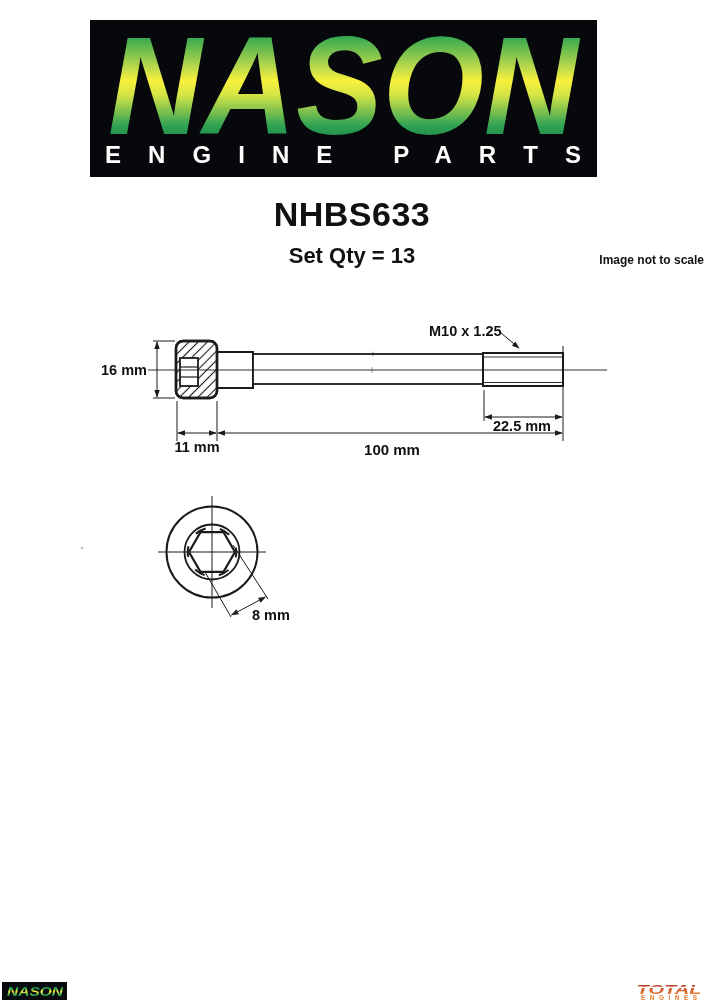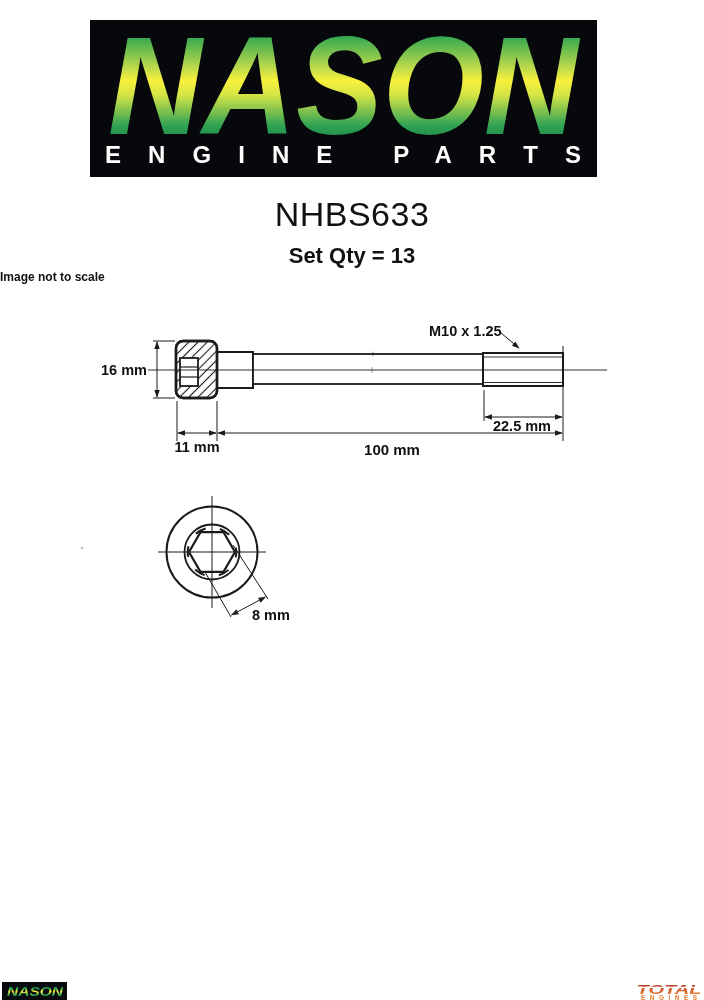--- a/index.html
+++ b/index.html
@@ -2,23 +2,23 @@
 <html><head>
 <meta charset="utf-8">
 <style>
   html,body{margin:0;padding:0;}
   body{
     width:704px;height:1000px;position:relative;background:#ffffff;
     font-family:"Liberation Sans", sans-serif;color:#111;overflow:hidden;
   }
   .abs{position:absolute;}
   #logo-box{left:90px;top:20px;width:507px;height:157px;}
-  #part-number{left:0;top:197px;width:704px;text-align:center;font-size:34px;font-weight:normal;line-height:34px;letter-spacing:.5px;}
+  #part-number{left:0;top:197px;width:704px;text-align:center;font-size:34px;font-weight:bold;line-height:34px;letter-spacing:.5px;}
   #set-qty{left:0;top:245px;width:704px;text-align:center;font-size:22px;font-weight:bold;line-height:22px;}
-  #scale-note{left:0;top:271px;width:704px;text-align:left;font-size:12px;font-weight:bold;line-height:12px;}
+  #scale-note{left:0;top:254px;width:704px;text-align:right;font-size:12px;font-weight:bold;line-height:12px;}
   #drawing-wrap{left:70px;top:300px;width:560px;height:340px;}
   #footer-left{left:2px;top:982px;width:65px;height:18px;}
   #footer-right{left:635px;top:981px;width:68px;height:19px;text-align:center;}
   svg text{font-family:"Liberation Sans", sans-serif;}
 </style>
 </head>
 <body>
 
 <div class="abs" id="logo-box">
   <svg width="507" height="157" viewBox="0 0 507 157">

